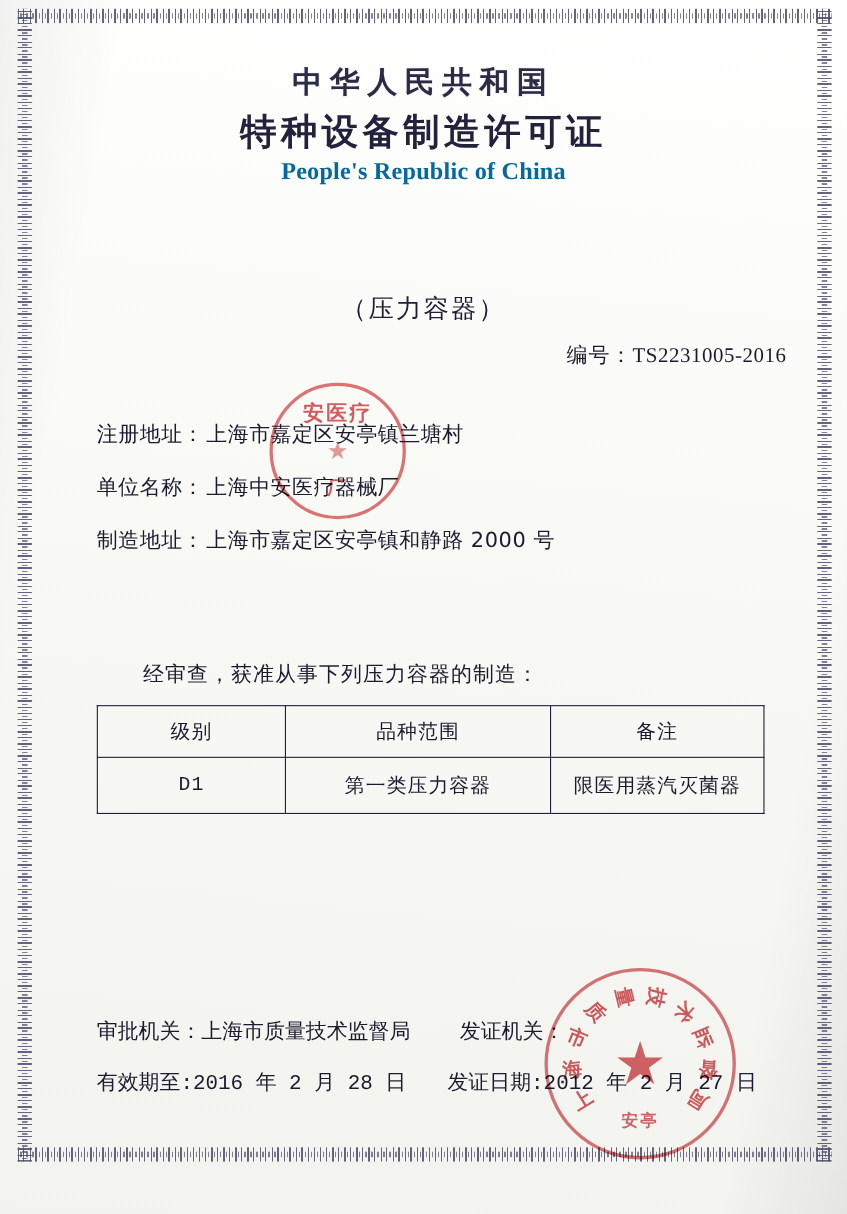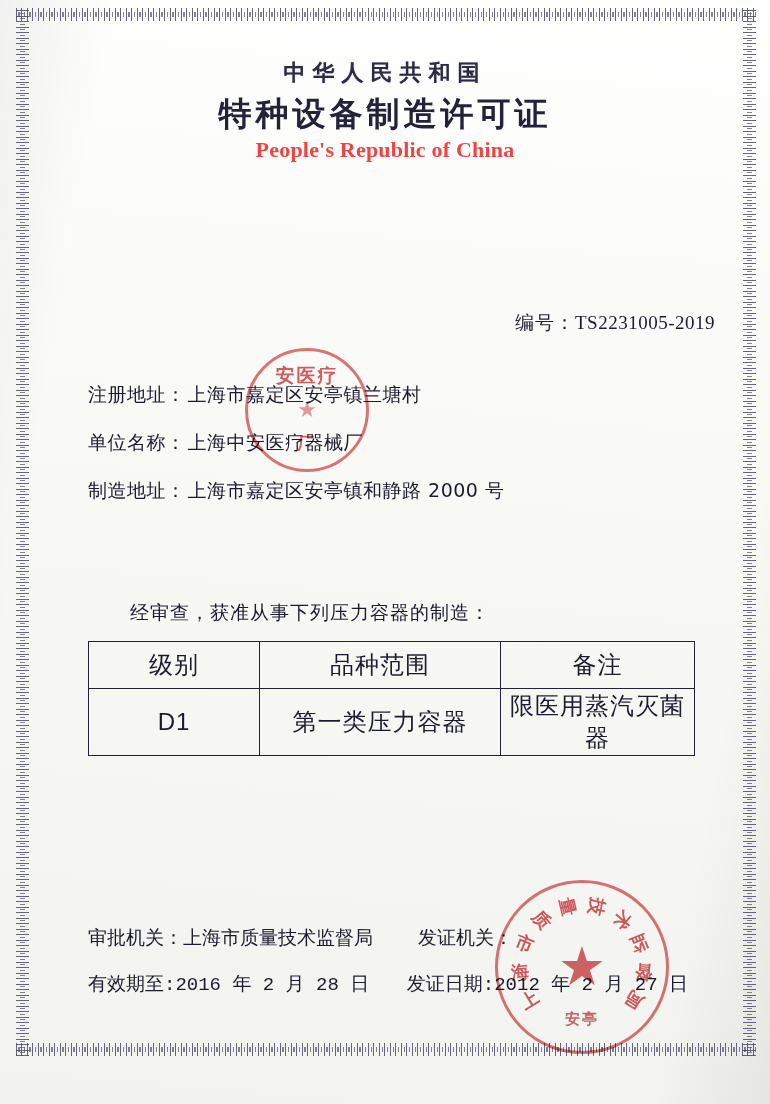--- a/index.html
+++ b/index.html
@@ -100,21 +100,21 @@
   .edge-right { right: 0; }
 
   
   .header {
     position: absolute;
     left: 0; right: 0;
     top: 60px;
     text-align: center;
   }
   .title-cn-1 {
-    font-size: 22px;
+    font-size: 27px;
     letter-spacing: 7px;
     font-weight: 700;
     color: #2b2b45;
     font-family: "DejaVu Sans", "Liberation Sans", sans-serif;
     line-height: 1.15;
     text-shadow: 0 0 1px rgba(40,40,70,.35);
   }
   .title-cn-2 {
     font-size: 33px;
     letter-spacing: 4px;
@@ -128,21 +128,21 @@
     font-size: 22px;
     font-weight: 700;
     color: #15152a;
     margin-top: 9px;
     letter-spacing: .2px;
     line-height: 1.35;
   }
   .title-en-2 {
     font-size: 22px;
     font-weight: 700;
-    color: #ef4444;
+    color: #0369a1;
     margin-top: 4px;
     letter-spacing: .2px;
   }
 
   .subtitle {
     position: absolute;
     left: 0; right: 0;
     top: 265px;
     text-align: center;
     font-size: 23px;
@@ -202,22 +202,22 @@
     width: 597px;
   }
   table.scope {
     border-collapse: collapse;
     width: 100%;
     table-layout: fixed;
   }
   table.scope th, table.scope td {
     border: 1.6px solid #20203a;
     text-align: center;
-    font-size: 24px;
-    font-family: Liberation Sans, sans-serif;
+    font-size: 18px;
+    font-family: Liberation Mono, monospace;
     color: #1b1b30;
     letter-spacing: 1px;
   }
   table.scope th { height: 44px; font-weight: 400; }
   table.scope td { height: 48px; }
   .col-1 { width: 168px; }
   .col-2 { width: 238px; }
   .col-3 { width: 191px; }
   .mono-val {
     font-family: "Liberation Serif", serif;
@@ -356,23 +356,24 @@
     <div class="border-edge edge-v edge-left"></div>
     <div class="border-edge edge-v edge-right"></div>
   </div>
 
   <div class="header">
     <div class="title-cn-1">中华人民共和国</div>
     <div class="title-cn-2">特种设备制造许可证</div>
     <div class="title-en-2">People's Republic of China</div>
   </div>
 
+  <div class="subtitle">（压力容器）</div>
 
   <div class="serial">
-    <span>编号：</span><span class="num">TS2231005-2019</span>
+    <span>编号：</span><span class="num">TS2231005-2016</span>
   </div>
 
   <div class="fields">
     <div class="field-row">
       <span class="field-label">注册地址：</span>
       <span class="field-value">上海市嘉定区安亭镇兰塘村</span>
     </div>
     <div class="field-row">
       <span class="field-label">单位名称：</span>
       <span class="field-value">上海中安医疗器械厂</span>

